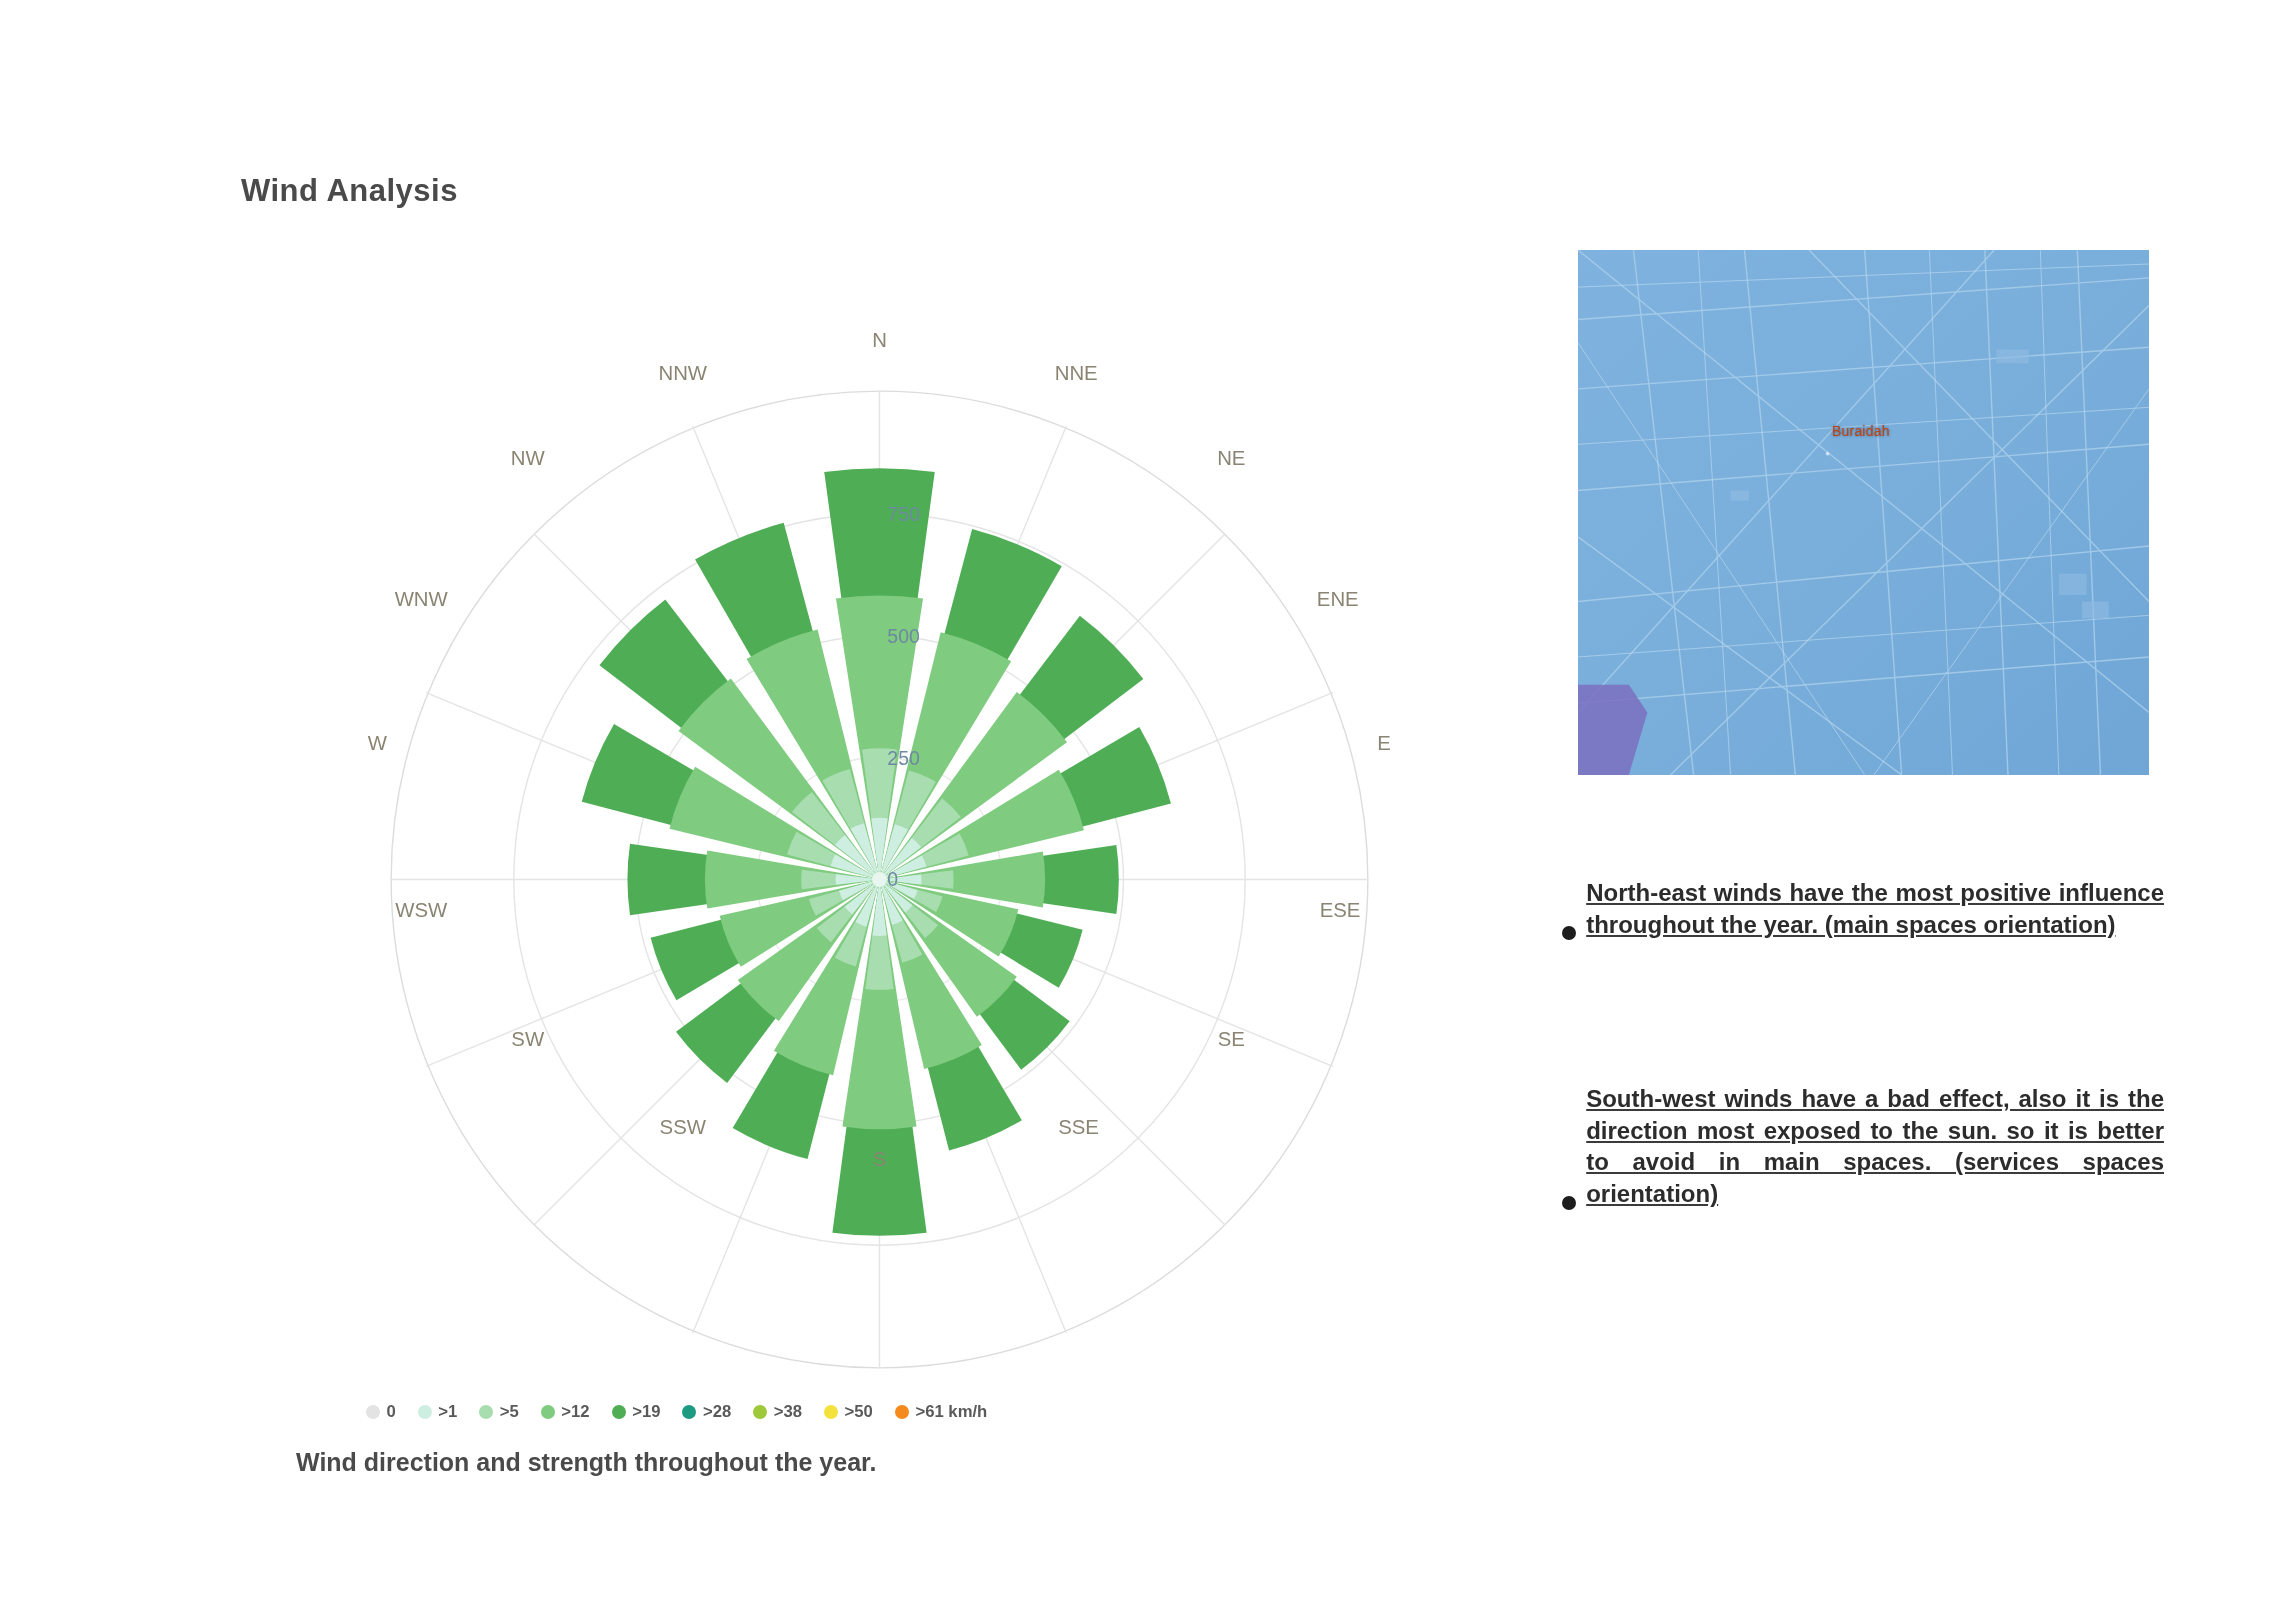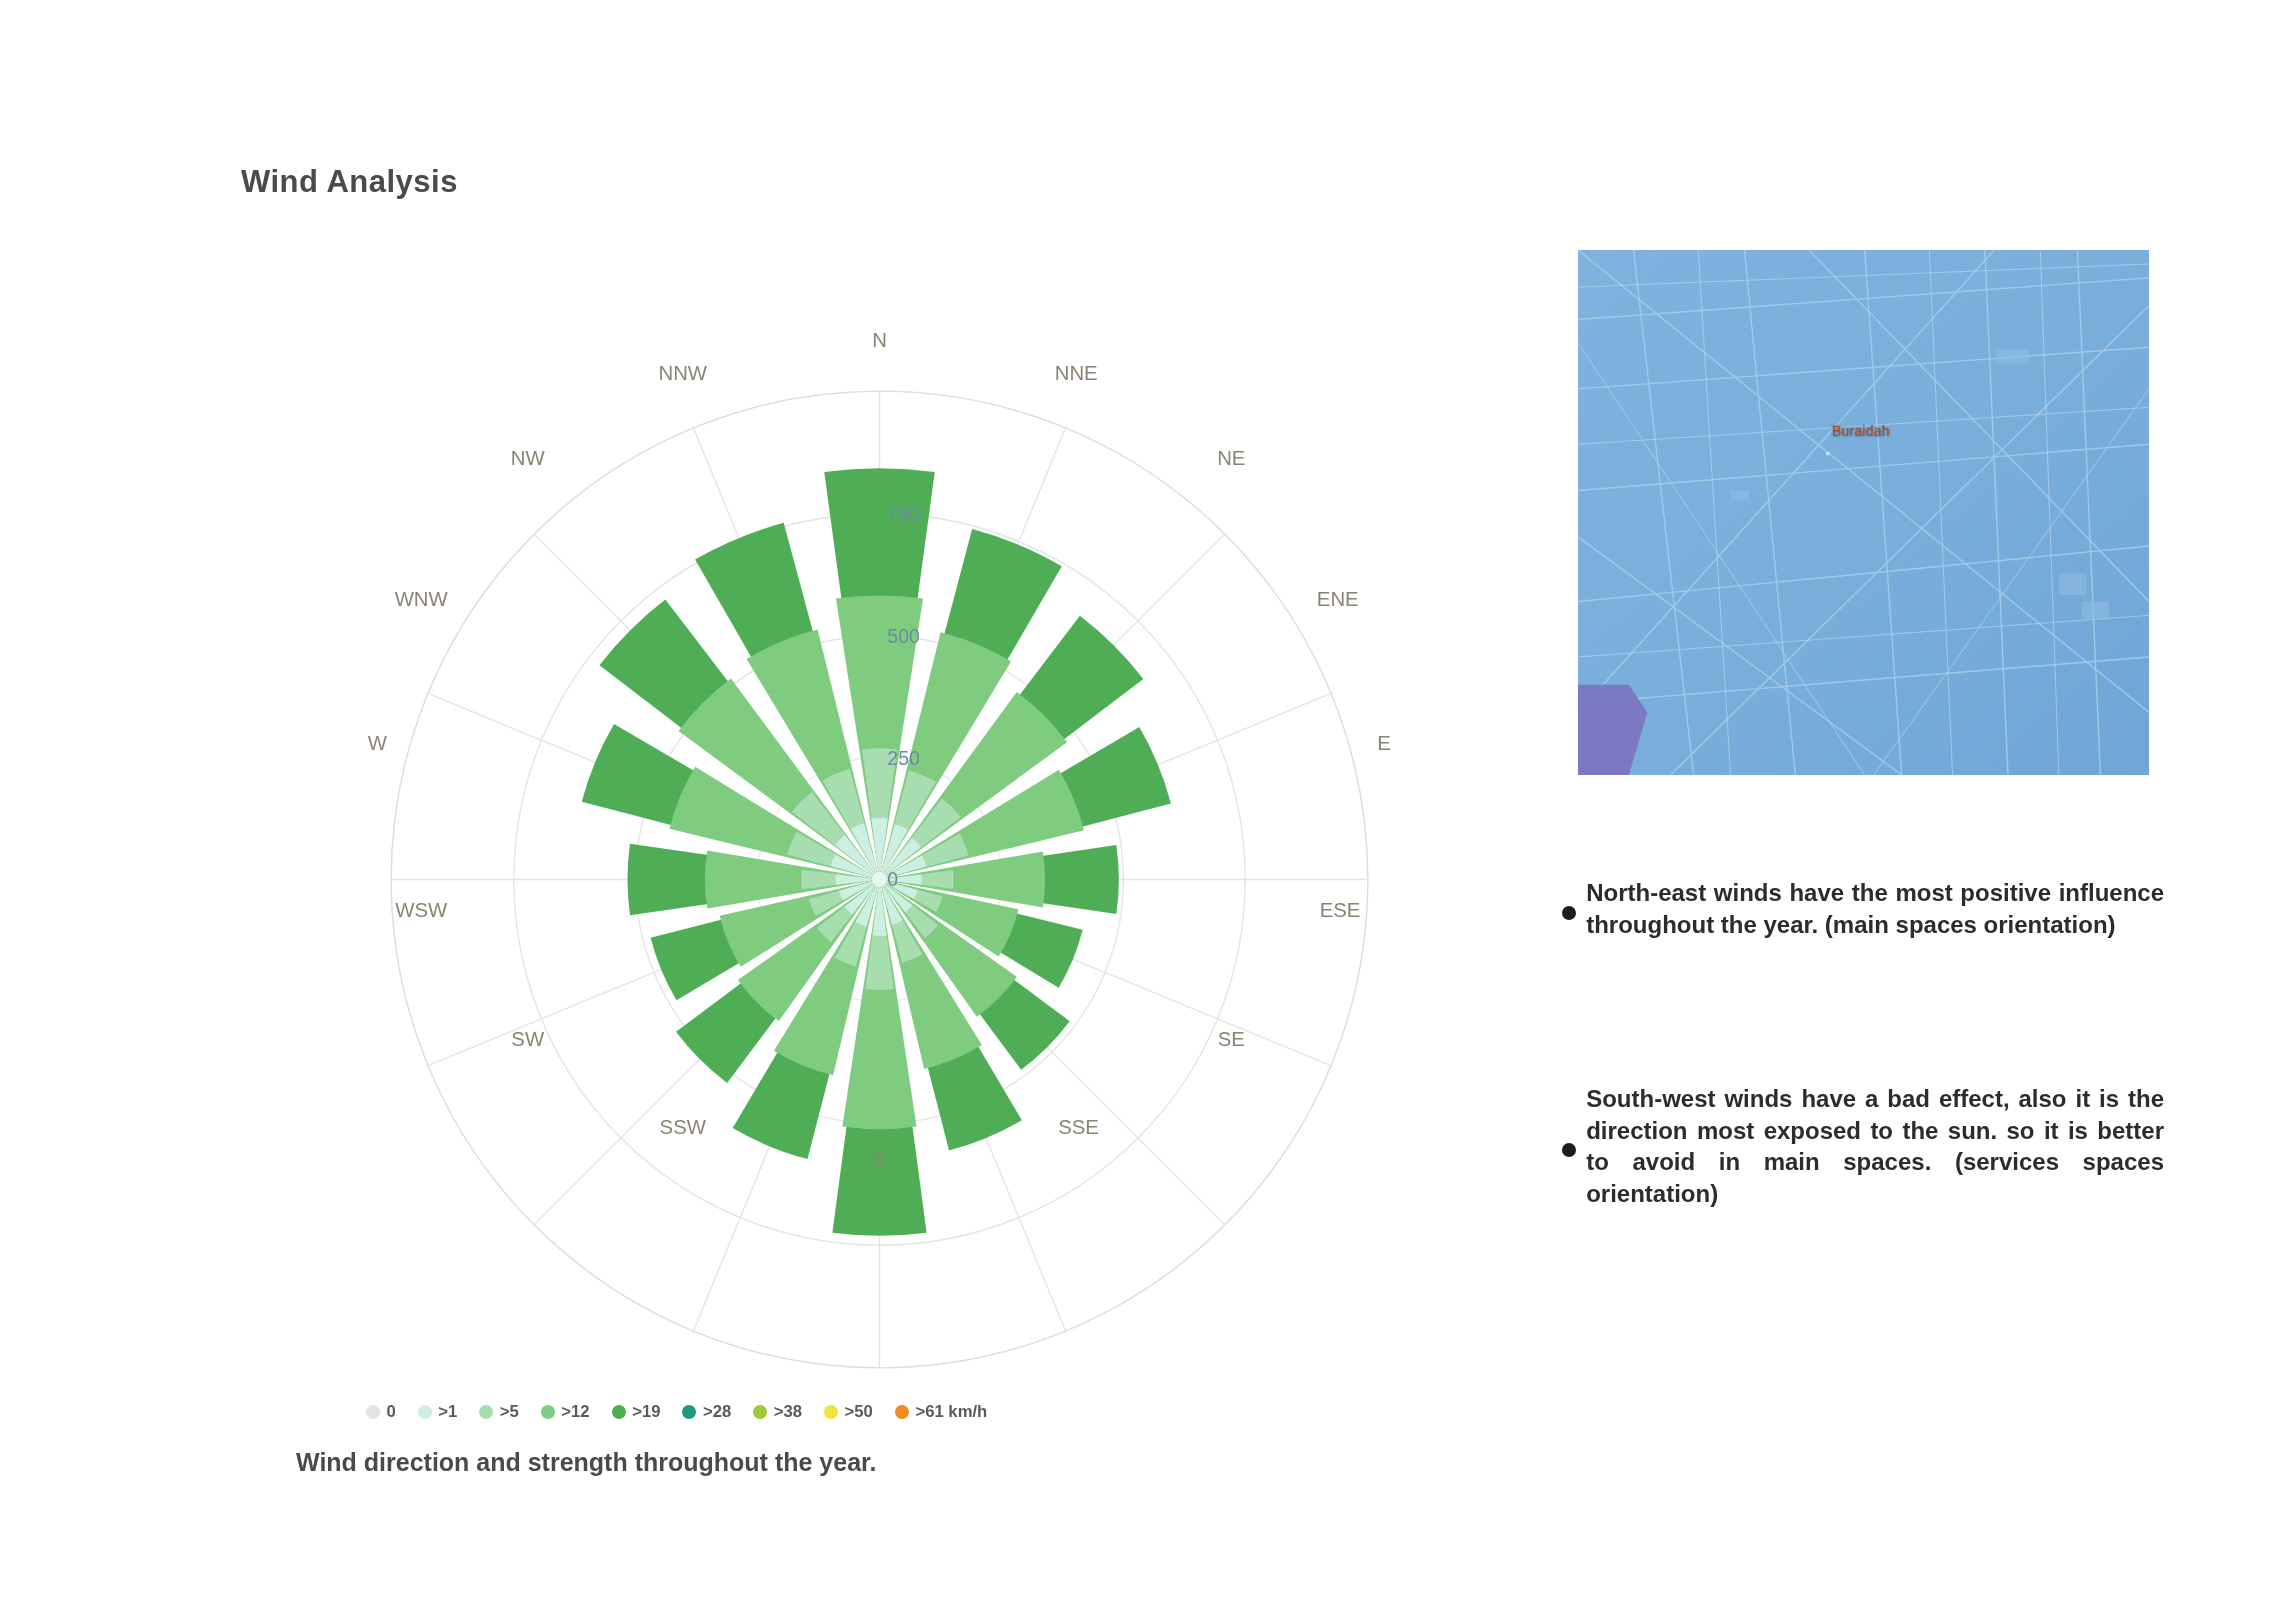--- a/index.html
+++ b/index.html
@@ -12,21 +12,21 @@
     height: 1623px;
     font-family: "Liberation Sans", sans-serif;
     color: #3b3b3b;
     position: relative;
     overflow: hidden;
   }
 
   #page-title {
     position: absolute;
     left: 241px;
-    top: 164px;
+    top: 173px;
     font-size: 31px;
     font-weight: bold;
     letter-spacing: 0.5px;
     color: #4a4a4a;
   }
 
   
   #rose-panel {
     position: absolute;
     left: 287px;
@@ -89,21 +89,22 @@
     color: #c2410c;
     text-shadow: 0 0 2.8px rgba(60,90,120,0.9);
     letter-spacing: 0.2px;
   }
 
   
   .note {
     position: absolute;
     width: 602px;
     display: flex;
-    align-items: center;
+    align-items: flex-end;
+    text-decoration: underline;
   }
   .note-bullet {
     width: 14px;
     height: 14px;
     border-radius: 50%;
     background: #1d1d1d;
     margin-right: 10.2px;
     margin-top: 8.3px;
     flex: 0 0 auto;
   }

